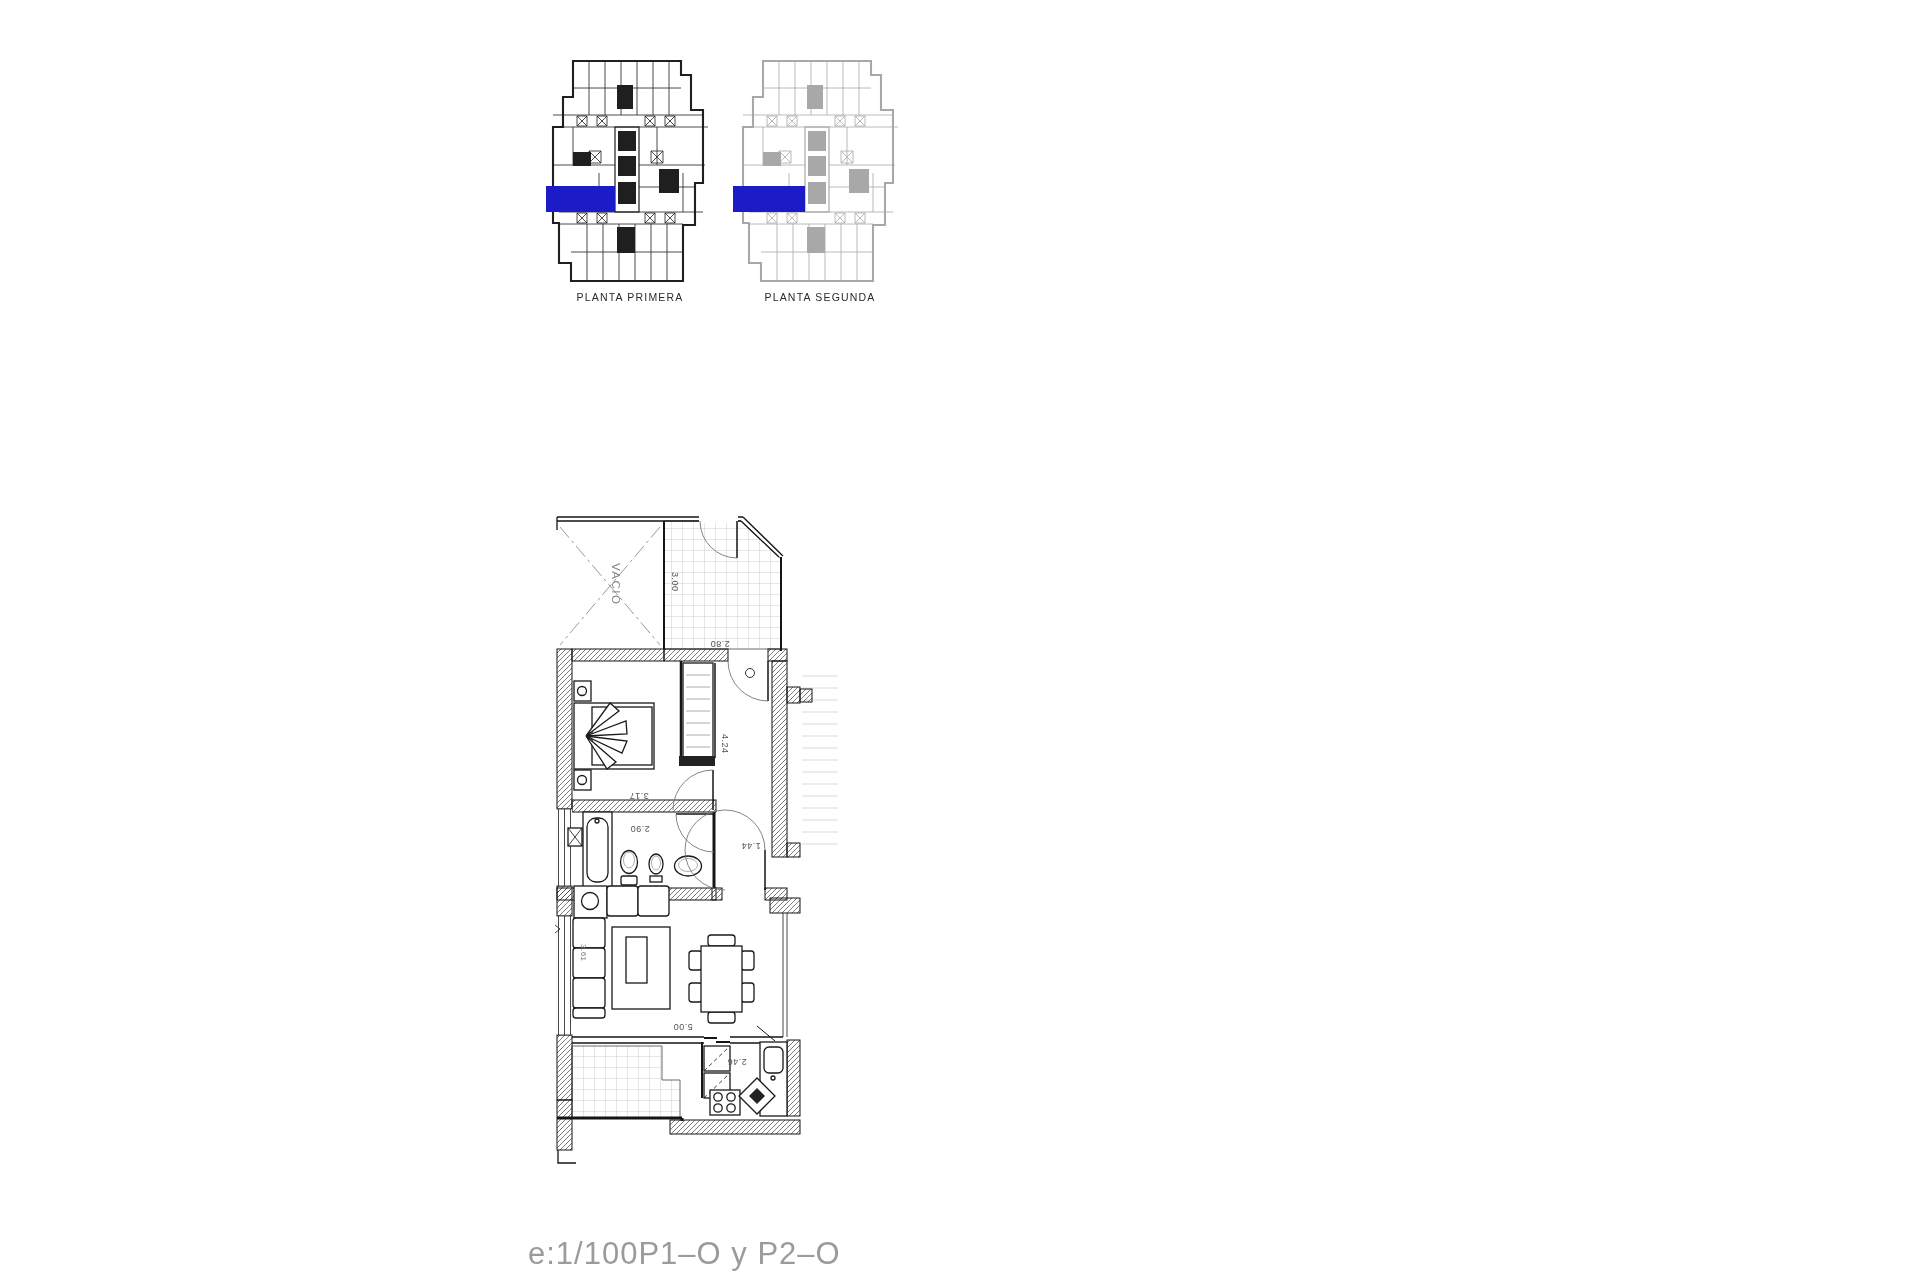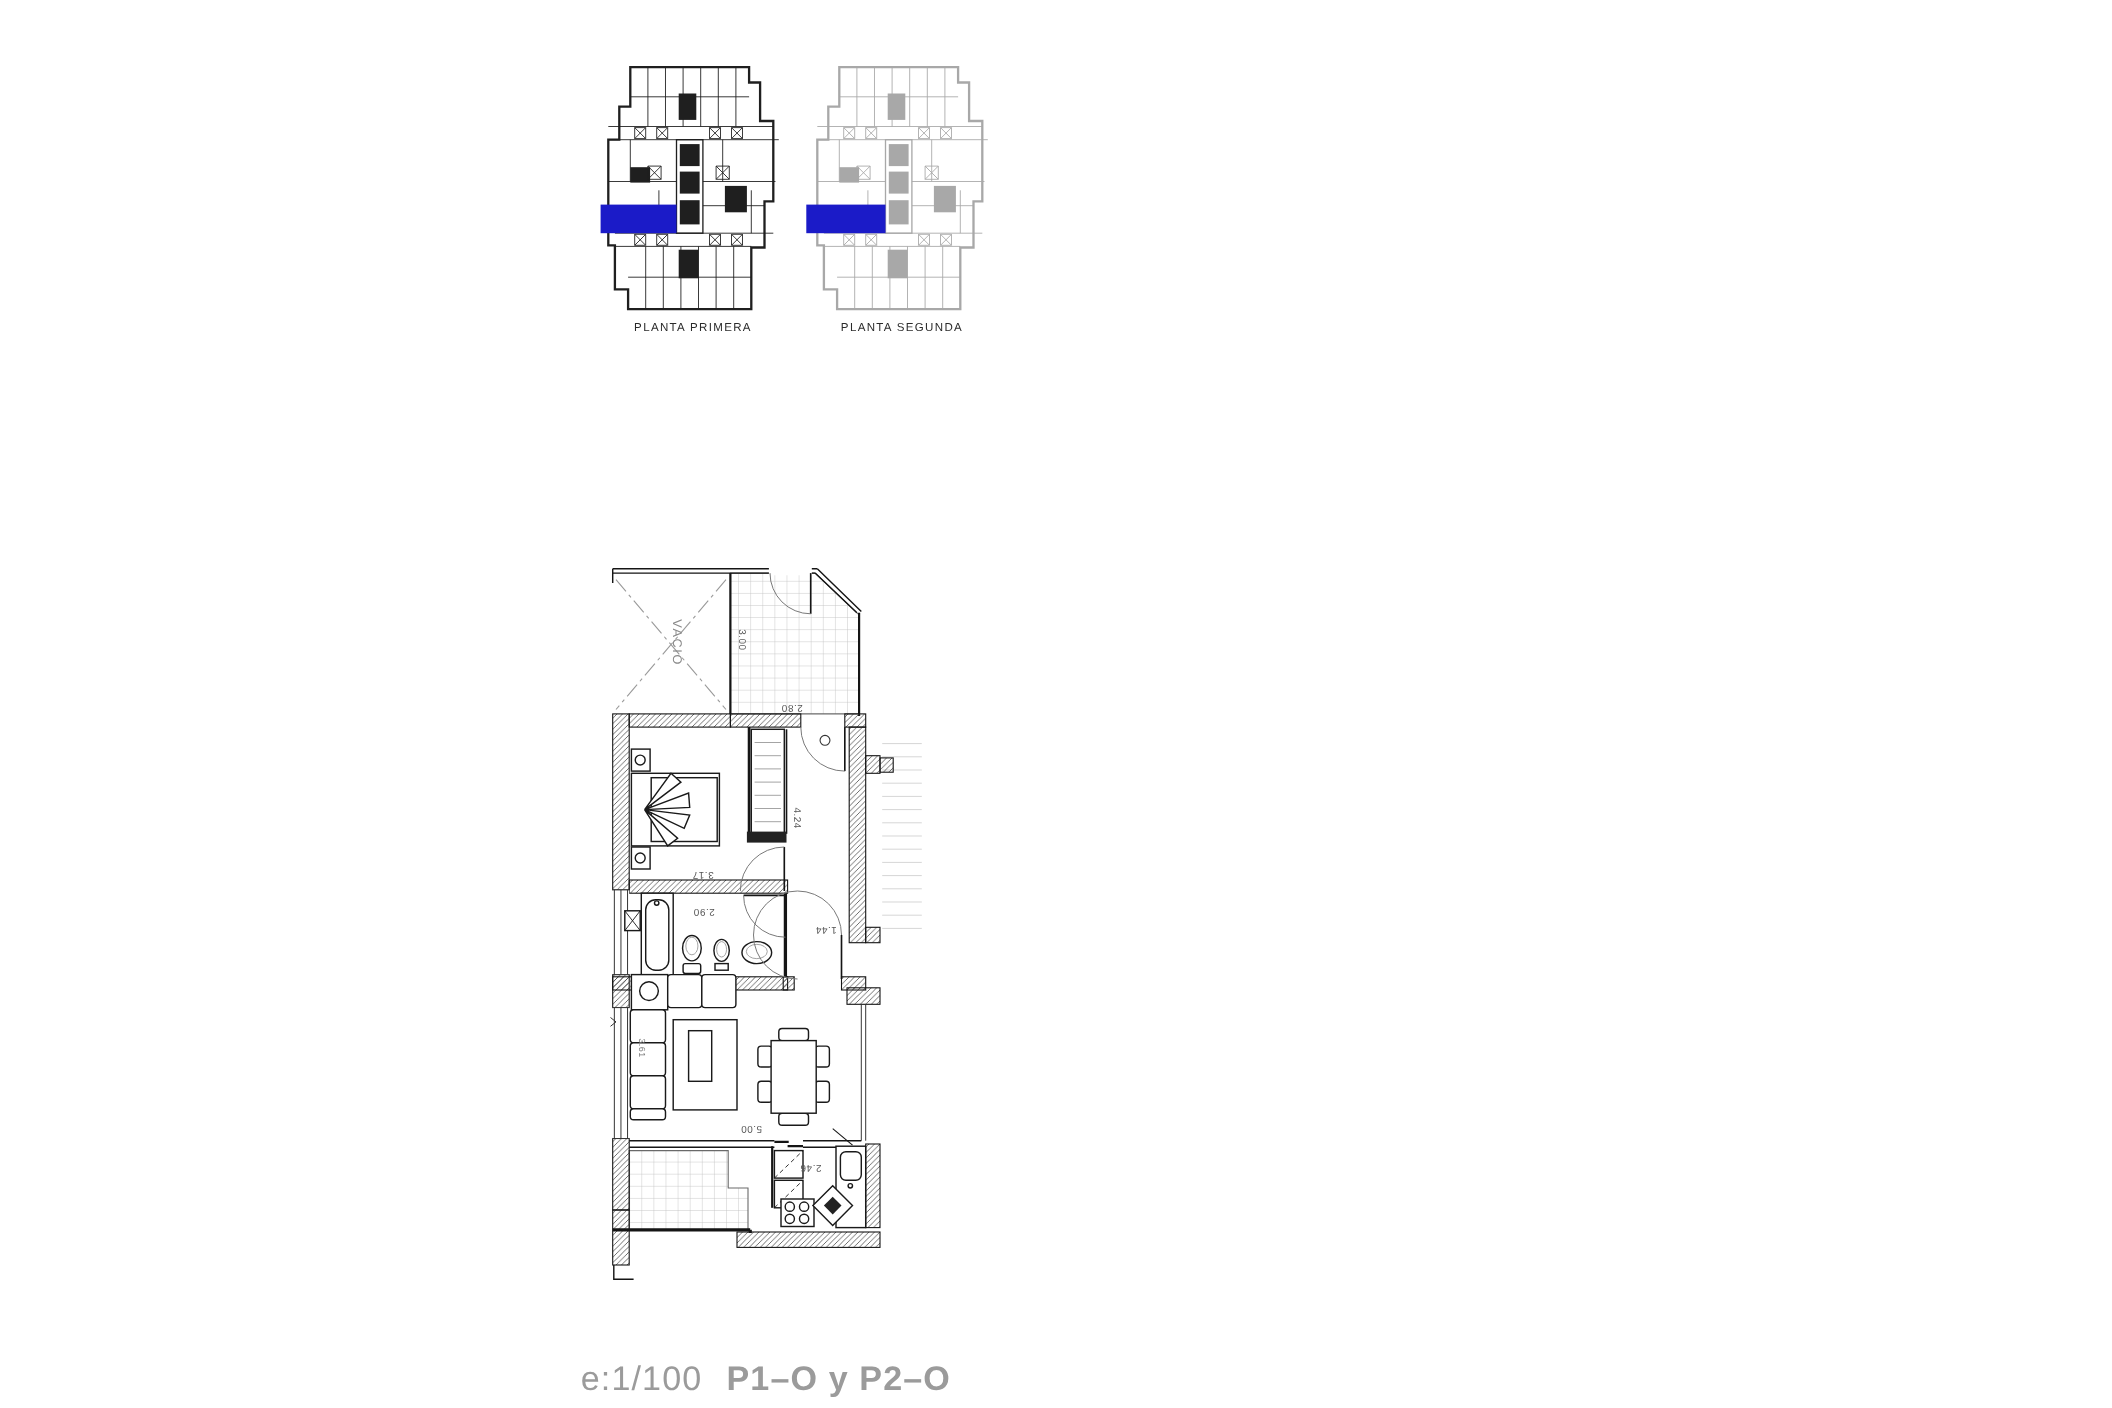--- a/index.html
+++ b/index.html
@@ -25,21 +25,21 @@
   .corridor-tiles{fill:none;stroke:#d0d0d0;stroke-width:0.8;}
   .arc{fill:none;stroke:#777;stroke-width:0.9;}
   .leaf{fill:none;stroke:#151515;stroke-width:1.5;}
   .dim{fill:#555;font-size:9px;letter-spacing:0.5px;}
   .dim-mid{text-anchor:middle;}
   .void-label{fill:#8a8a8a;font-size:11.5px;letter-spacing:1.5px;}
   .winline{fill:none;stroke:#333;stroke-width:0.9;}
   
   .footer{position:absolute;left:528px;top:1236px;color:#9b9b9b;font-size:31px;
           letter-spacing:1px;white-space:nowrap;}
-  .footer .codes{margin-left:22px;font-weight:bold;}
+  .footer .codes{}
 </style>
 </head>
 <body>
 
 <div class="canvas">
 
   <svg style="left:540px;top:45px;width:380px;height:265px" viewBox="540 45 380 265">
     <defs>
       <g id="miniplan">
         <path class="mp-outer" d="M20 6 H128 V20 H138 V55 H150 V128 H142 V170 H130 V226 H18 V208 H6 V168 H0 V72 H10 V42 H20 Z"></path>

